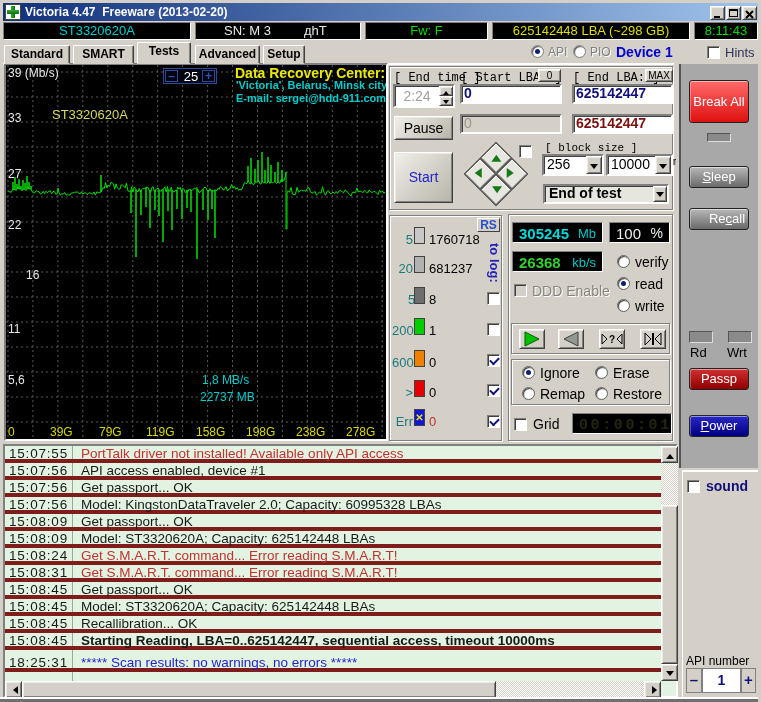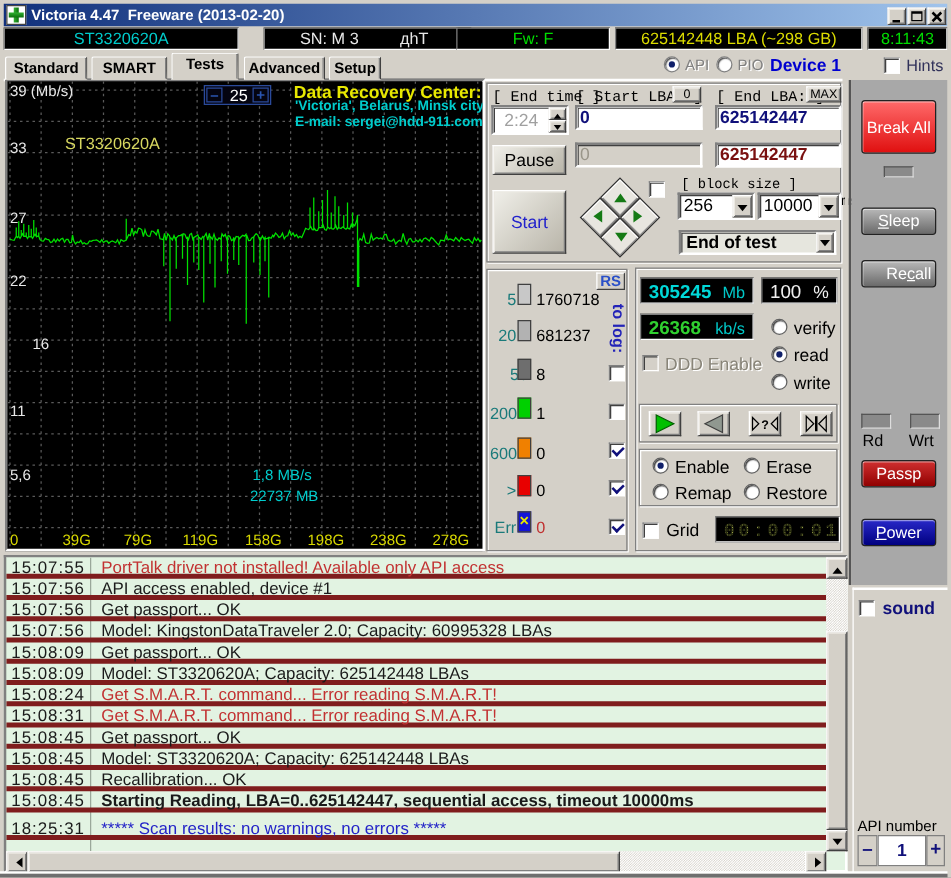--- a/index.html
+++ b/index.html
@@ -49,21 +49,21 @@
       <div class="abs" style="left:3px;top:9px;width:6px;height:2px;background:#000;"></div>
     </div>
 <div class="abs btn" style="left:726px;top:6px;width:15px;height:14px;">
       <div class="abs" style="left:2px;top:2px;width:9px;height:8px;border:1px solid #000;border-top-width:2px;"></div>
     </div>
 <div class="abs btn" style="left:742px;top:6px;width:15px;height:14px;"><svg width="13" height="12">
         <path d="M3,2 L10,9 M10,2 L3,9" stroke="#000" stroke-width="2"></path>
       </svg></div>
 
 <div class="abs sunk" style="left:3px;top:22px;width:188px;height:18px;background:#000;color:#00cccc;font-size:13px;text-align:center;line-height:16px;">ST3320620A</div>
-<div class="abs sunk" style="left:195px;top:22px;width:166px;height:18px;background:#000;color:#e8e8e8;font-size:13px;line-height:16px;margin-left:16px;">
+<div class="abs sunk" style="left:195px;top:22px;width:166px;height:18px;background:#000;color:#e8e8e8;font-size:13px;line-height:16px;">
       <span style="position:absolute;left:28px;">SN: M 3</span>
       <span style="position:absolute;left:108px;">дhТ</span>
     </div>
 <div class="abs sunk" style="left:365px;top:22px;width:123px;height:18px;background:#000;color:#00dd00;font-size:13px;text-align:center;line-height:16px;">Fw: F</div>
 <div class="abs sunk" style="left:492px;top:22px;width:198px;height:18px;background:#000;color:#dddd00;font-size:13px;text-align:center;line-height:16px;">625142448 LBA (~298 GB)</div>
 <div class="abs sunk" style="left:694px;top:22px;width:64px;height:18px;background:#000;color:#00dd00;font-size:13px;text-align:center;line-height:16px;">8:11:43</div>
 
 <div id="tabs">
 <div class="abs tab" style="left:4px;top:45px;width:66px;height:19px;">Standard</div>
 <div class="abs tab" style="left:73px;top:45px;width:61px;height:19px;">SMART</div>
@@ -266,21 +266,21 @@
 <div class="abs btn" style="left:640px;top:329px;width:26px;height:20px;"><svg width="24" height="18">
           <polygon points="4,3 10,9 4,15" fill="none" stroke="#000"></polygon>
           <rect x="11" y="3" width="2" height="12" fill="#000"></rect>
           <polygon points="20,3 14,9 20,15" fill="none" stroke="#000"></polygon>
         </svg></div>
 
 <div class="abs etch" style="left:511px;top:359px;width:159px;height:46px;"></div>
 <div class="abs radio" style="left:522px;top:366px;">
         <div class="rdot"></div>
       </div>
-<div class="abs" style="left:540px;top:365px;font-size:14px;">Enable</div>
+<div class="abs" style="left:540px;top:365px;font-size:14px;">Ignore</div>
 <div class="abs radio" style="left:595px;top:366px;"></div>
 <div class="abs" style="left:613px;top:365px;font-size:14px;">Erase</div>
 <div class="abs radio" style="left:522px;top:387px;"></div>
 <div class="abs" style="left:540px;top:386px;font-size:14px;">Remap</div>
 <div class="abs radio" style="left:595px;top:387px;"></div>
 <div class="abs" style="left:613px;top:386px;font-size:14px;">Restore</div>
 
 <div class="abs cb" style="left:514px;top:418px;width:13px;height:13px;"></div>
 <div class="abs" style="left:533px;top:416px;font-size:14px;">Grid</div>
 <div class="abs lcd" style="left:572px;top:413px;width:100px;height:21px;">

